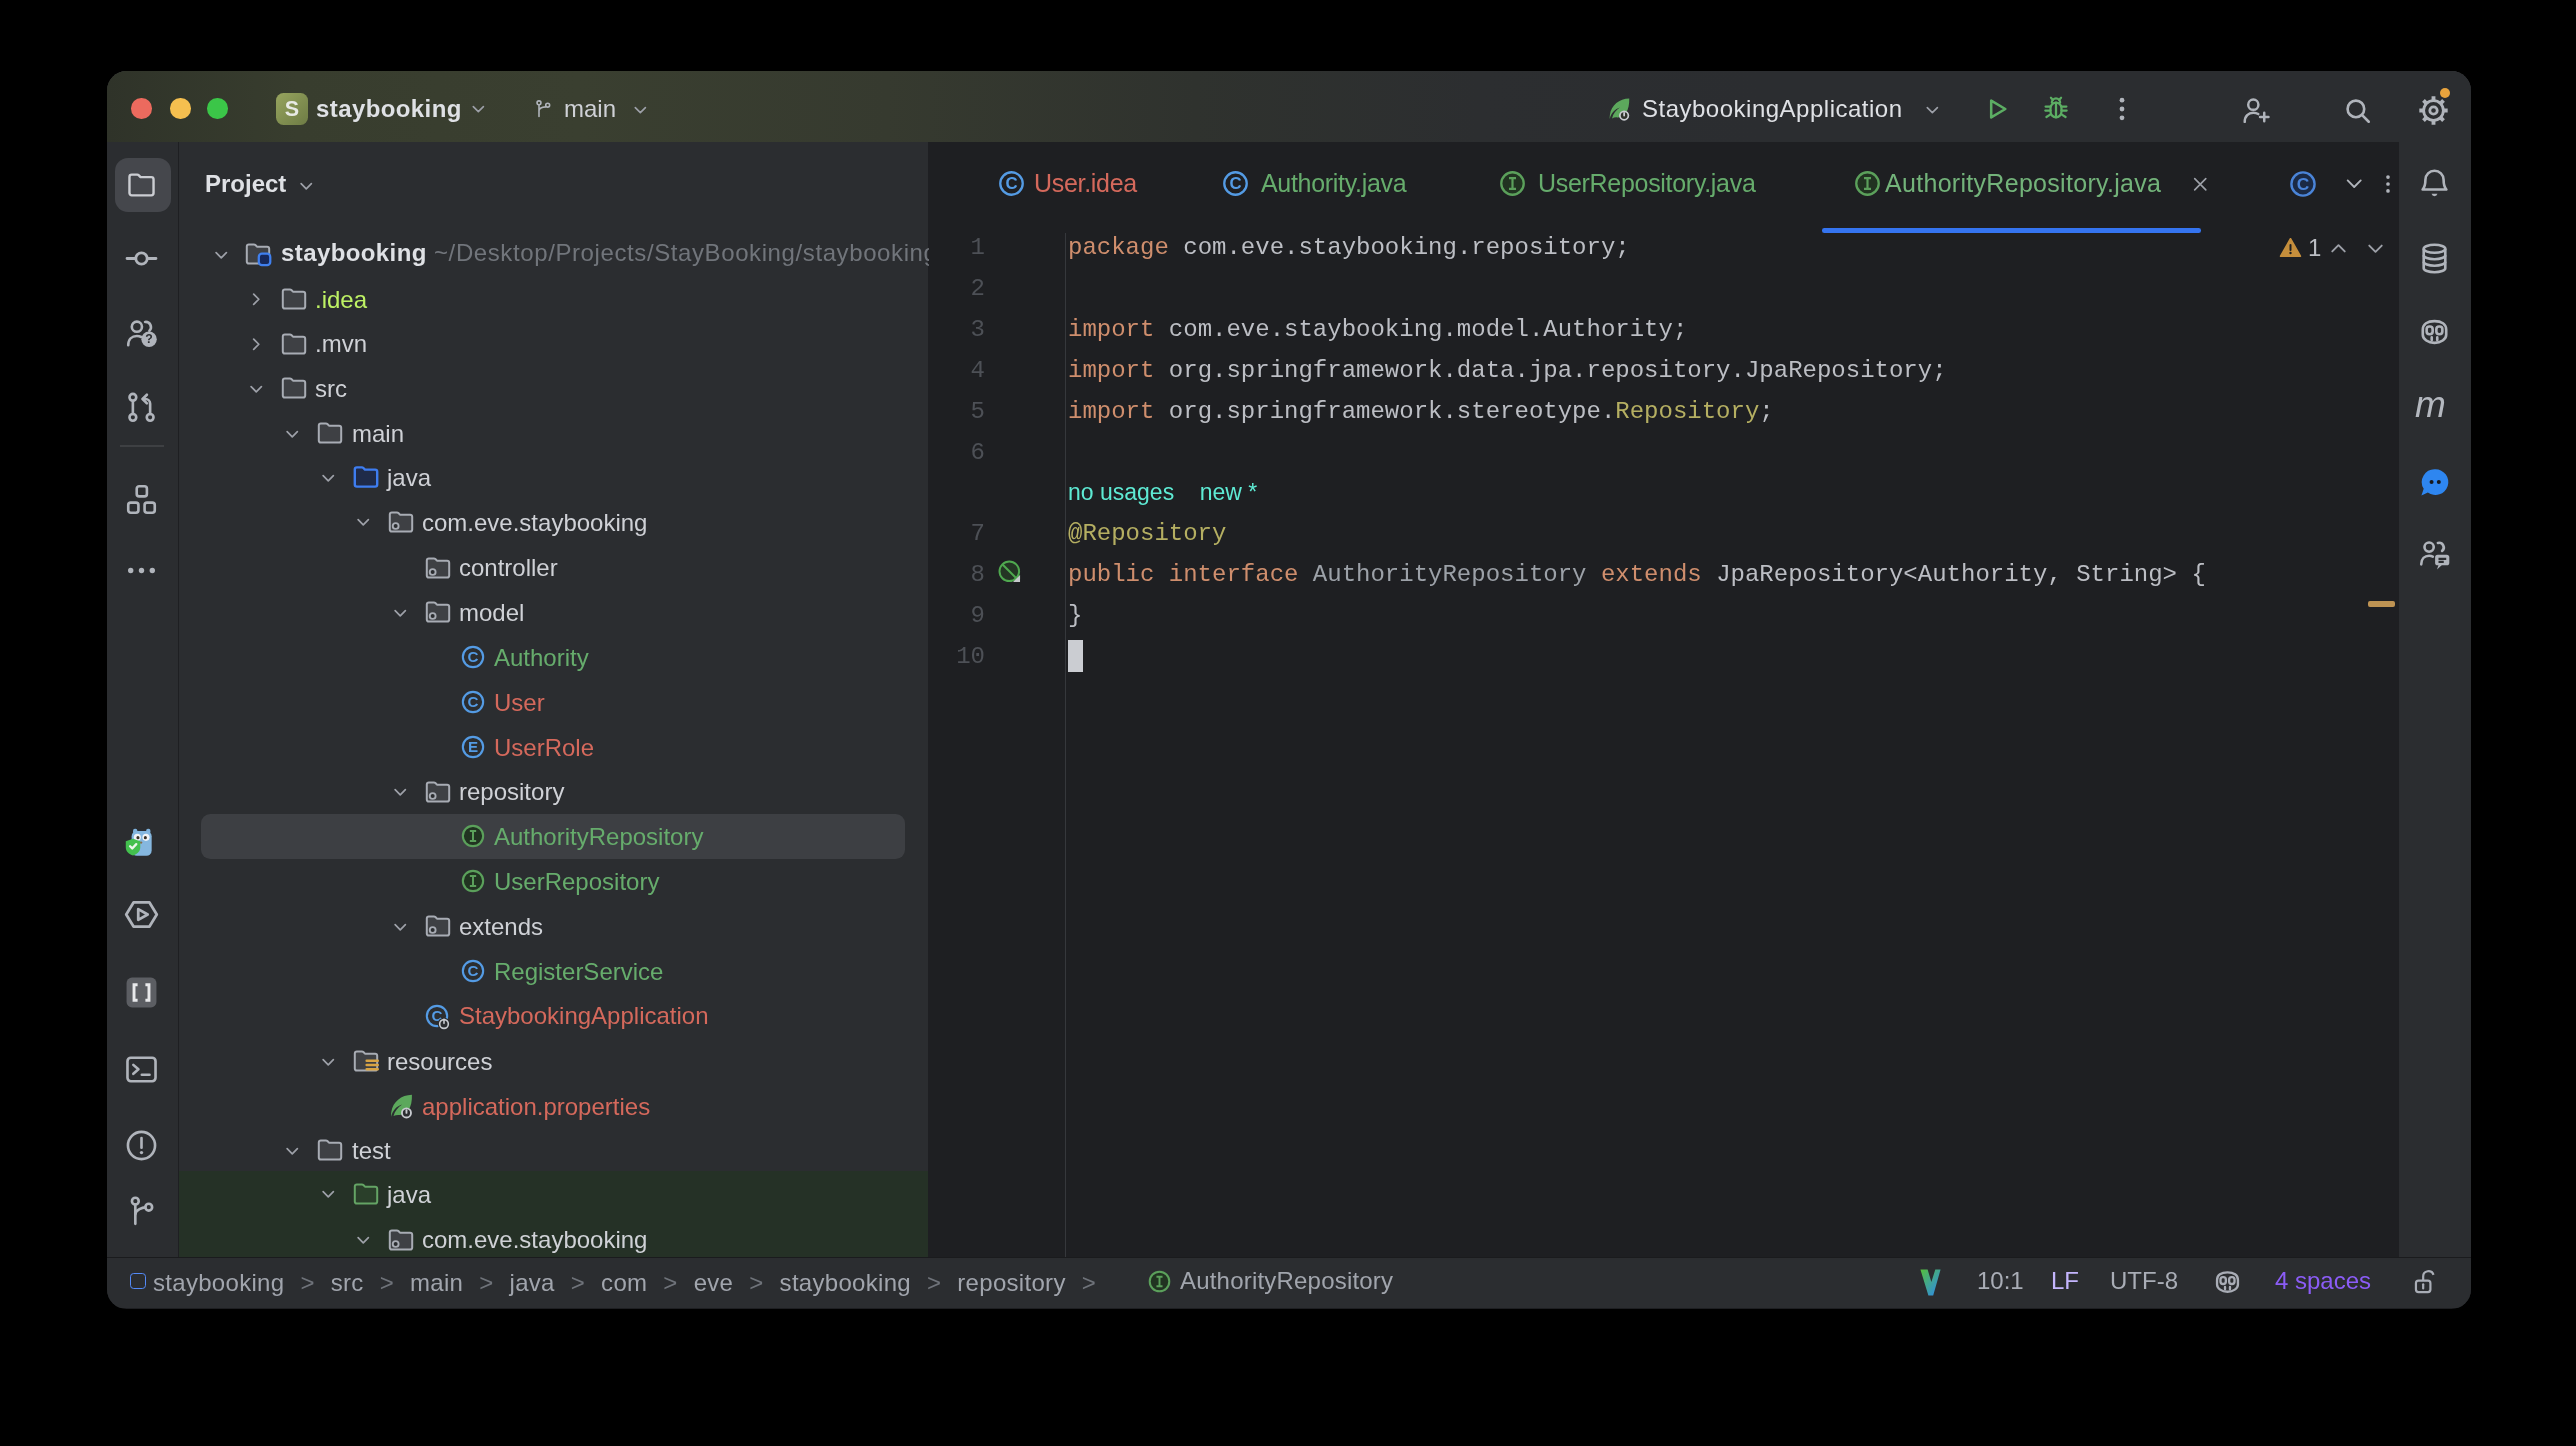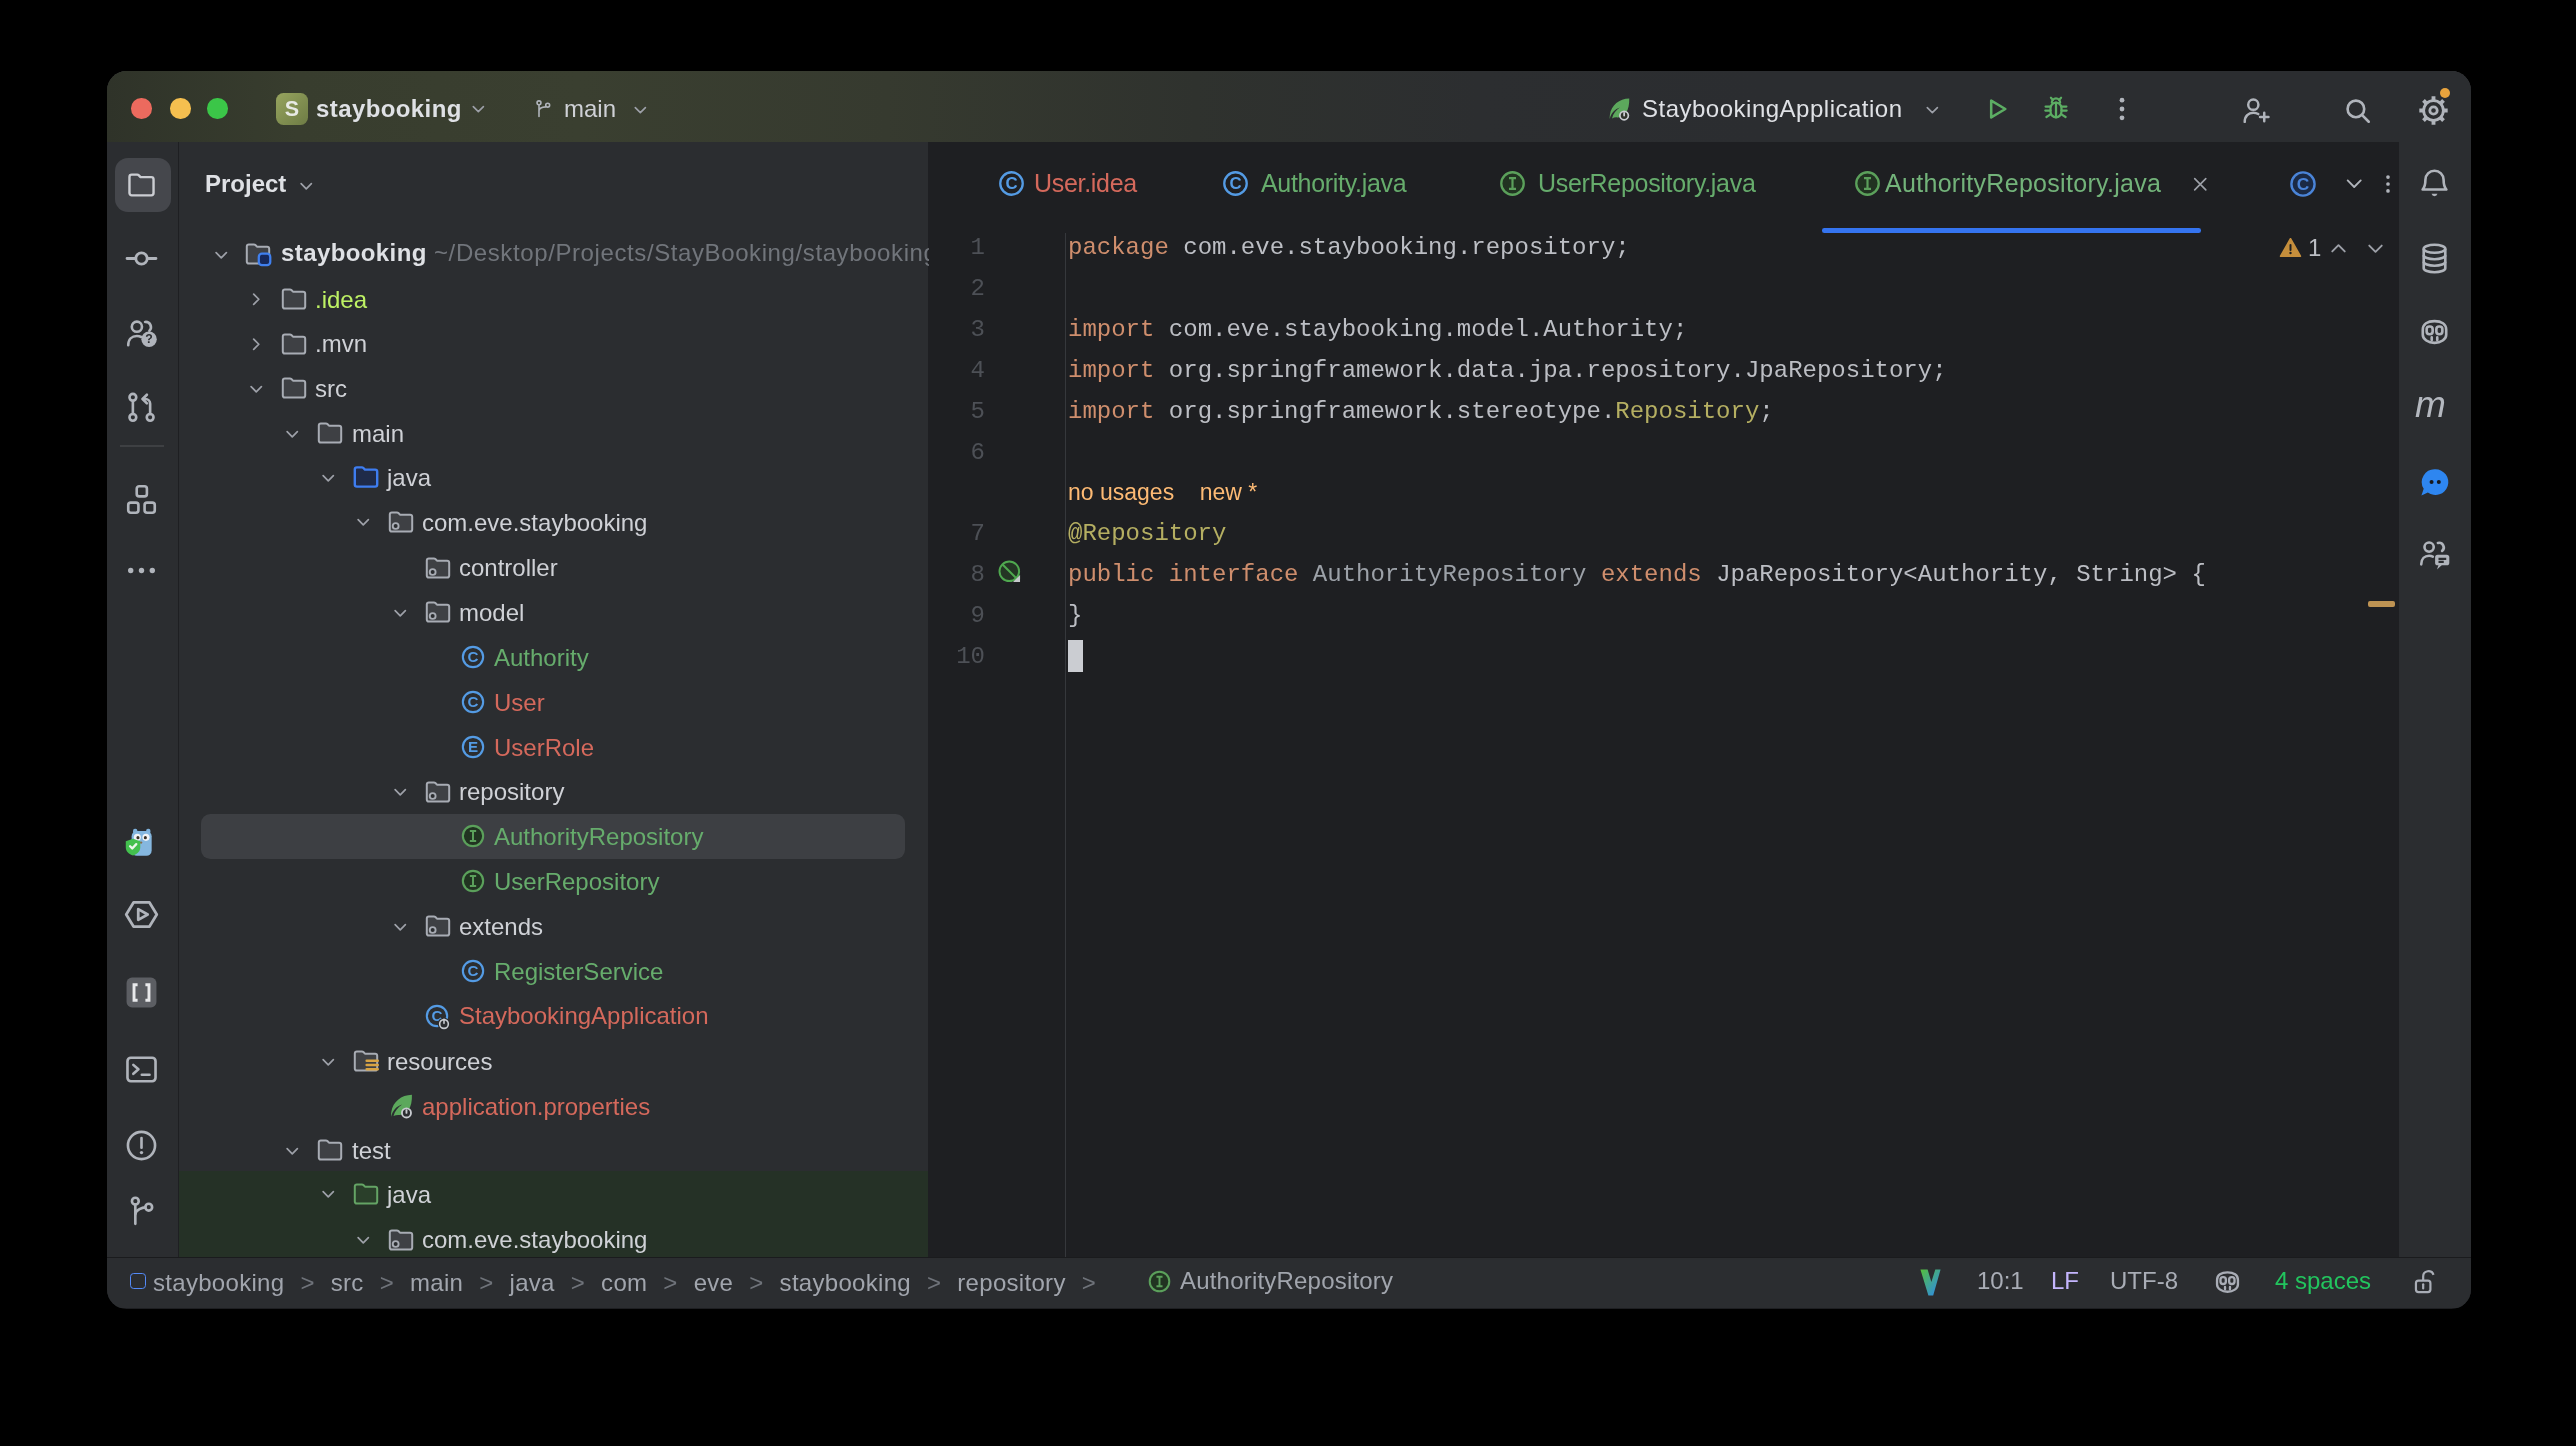--- a/index.html
+++ b/index.html
@@ -468,21 +468,21 @@
 <div class="ln" style="left:822px;top:361px;line-height:41px">6</div>
 <div class="ln" style="left:822px;top:442px;line-height:41px">7</div>
 <div class="ln" style="left:822px;top:483px;line-height:41px">8</div>
 <div class="ln" style="left:822px;top:524px;line-height:41px">9</div>
 <div class="ln" style="left:822px;top:565px;line-height:41px">10</div>
 
 <div class="crow" style="top:156px;line-height:41px"><span class="kw">package</span><span class="pl"> com.eve.staybooking.repository;</span></div>
 <div class="crow" style="top:238px;line-height:41px"><span class="kw">import</span><span class="pl"> com.eve.staybooking.model.Authority;</span></div>
 <div class="crow" style="top:279px;line-height:41px"><span class="kw">import</span><span class="pl"> org.springframework.data.jpa.repository.JpaRepository;</span></div>
 <div class="crow" style="top:320px;line-height:41px"><span class="kw">import</span><span class="pl"> org.springframework.stereotype.</span><span class="ann">Repository</span><span class="pl">;</span></div>
-<div class="t" style="left:961px;top:410px;font-size:23px;color:#fdba74">no usages&nbsp;&nbsp;&nbsp;&nbsp;new *</div>
+<div class="t" style="left:961px;top:410px;font-size:23px;color:#5eead4">no usages&nbsp;&nbsp;&nbsp;&nbsp;new *</div>
 <div class="crow" style="top:442px;line-height:41px"><span class="ann">@Repository</span></div>
 <div class="crow" style="top:483px;line-height:41px"><span class="kw">public interface</span><span class="pl"> </span><span class="gry">AuthorityRepository</span><span class="pl"> </span><span class="kw">extends</span><span class="pl"> JpaRepository&lt;Authority, String&gt; {</span></div>
 <div class="crow" style="top:524px;line-height:41px"><span class="pl">}</span></div>
 <div class="a" style="left:961px;top:569px;width:15px;height:32px;background:#CBCDD2"></div>
 
 <svg style="left:889px;top:487px" width="28" height="28" viewBox="0 0 24 24">
       <circle cx="11.4" cy="11.4" r="8.4" fill="#243524" stroke="#4FA84F" stroke-width="1.7"></circle>
       <path d="M5.6 5.6 L17.2 17.2" stroke="#4FA84F" stroke-width="1.7"></path>
       <path d="M14.6 20.6 L20.6 20.6 L20.6 14.6 Z" fill="#C6C8CC"></path>
     </svg>
@@ -547,21 +547,21 @@
 <div class="t" style="left:1944px;top:1198px;font-size:24px;color:#c4b5fd">LF</div>
 <div class="t" style="left:2003px;top:1198px;font-size:24px;color:#A9ADB6">UTF-8</div>
 <svg style="left:2104px;top:1195px" width="33" height="33" viewBox="0 0 24 24">
       <g fill="none" stroke="#A9ADB6" stroke-width="1.7" stroke-linecap="round">
         <path d="M4.4 10.2 C4.4 6.6 7.5 4.6 12 4.6 C16.5 4.6 19.6 6.6 19.6 10.2 V13.5 C19.6 16.4 16.1 18.7 12 18.7 C7.9 18.7 4.4 16.4 4.4 13.5 Z"></path>
         <rect x="6.9" y="8.1" width="3.9" height="5" rx="1.8"></rect>
         <rect x="13.2" y="8.1" width="3.9" height="5" rx="1.8"></rect>
         <path d="M10.2 15.2 v1.7 M13.8 15.2 v1.7"></path>
       </g>
     </svg>
-<div class="t" style="left:2168px;top:1198px;font-size:24px;color:#22c55e">4 spaces</div>
+<div class="t" style="left:2168px;top:1198px;font-size:24px;color:#8b5cf6">4 spaces</div>
 <svg style="left:2303px;top:1196px" width="31" height="31" viewBox="0 0 24 24">
       <g fill="none" stroke="#A9ADB6" stroke-width="1.7" stroke-linejoin="round">
         <rect x="4.6" y="10.6" width="11.2" height="8.8" rx="2"></rect>
         <path d="M10.2 10.6 V7.4 a4.1 4.1 0 0 1 8-1.3"></path>
         <path d="M10.2 13.4 v3.2" stroke-linecap="round"></path>
       </g>
     </svg>
 </div>
 
 

